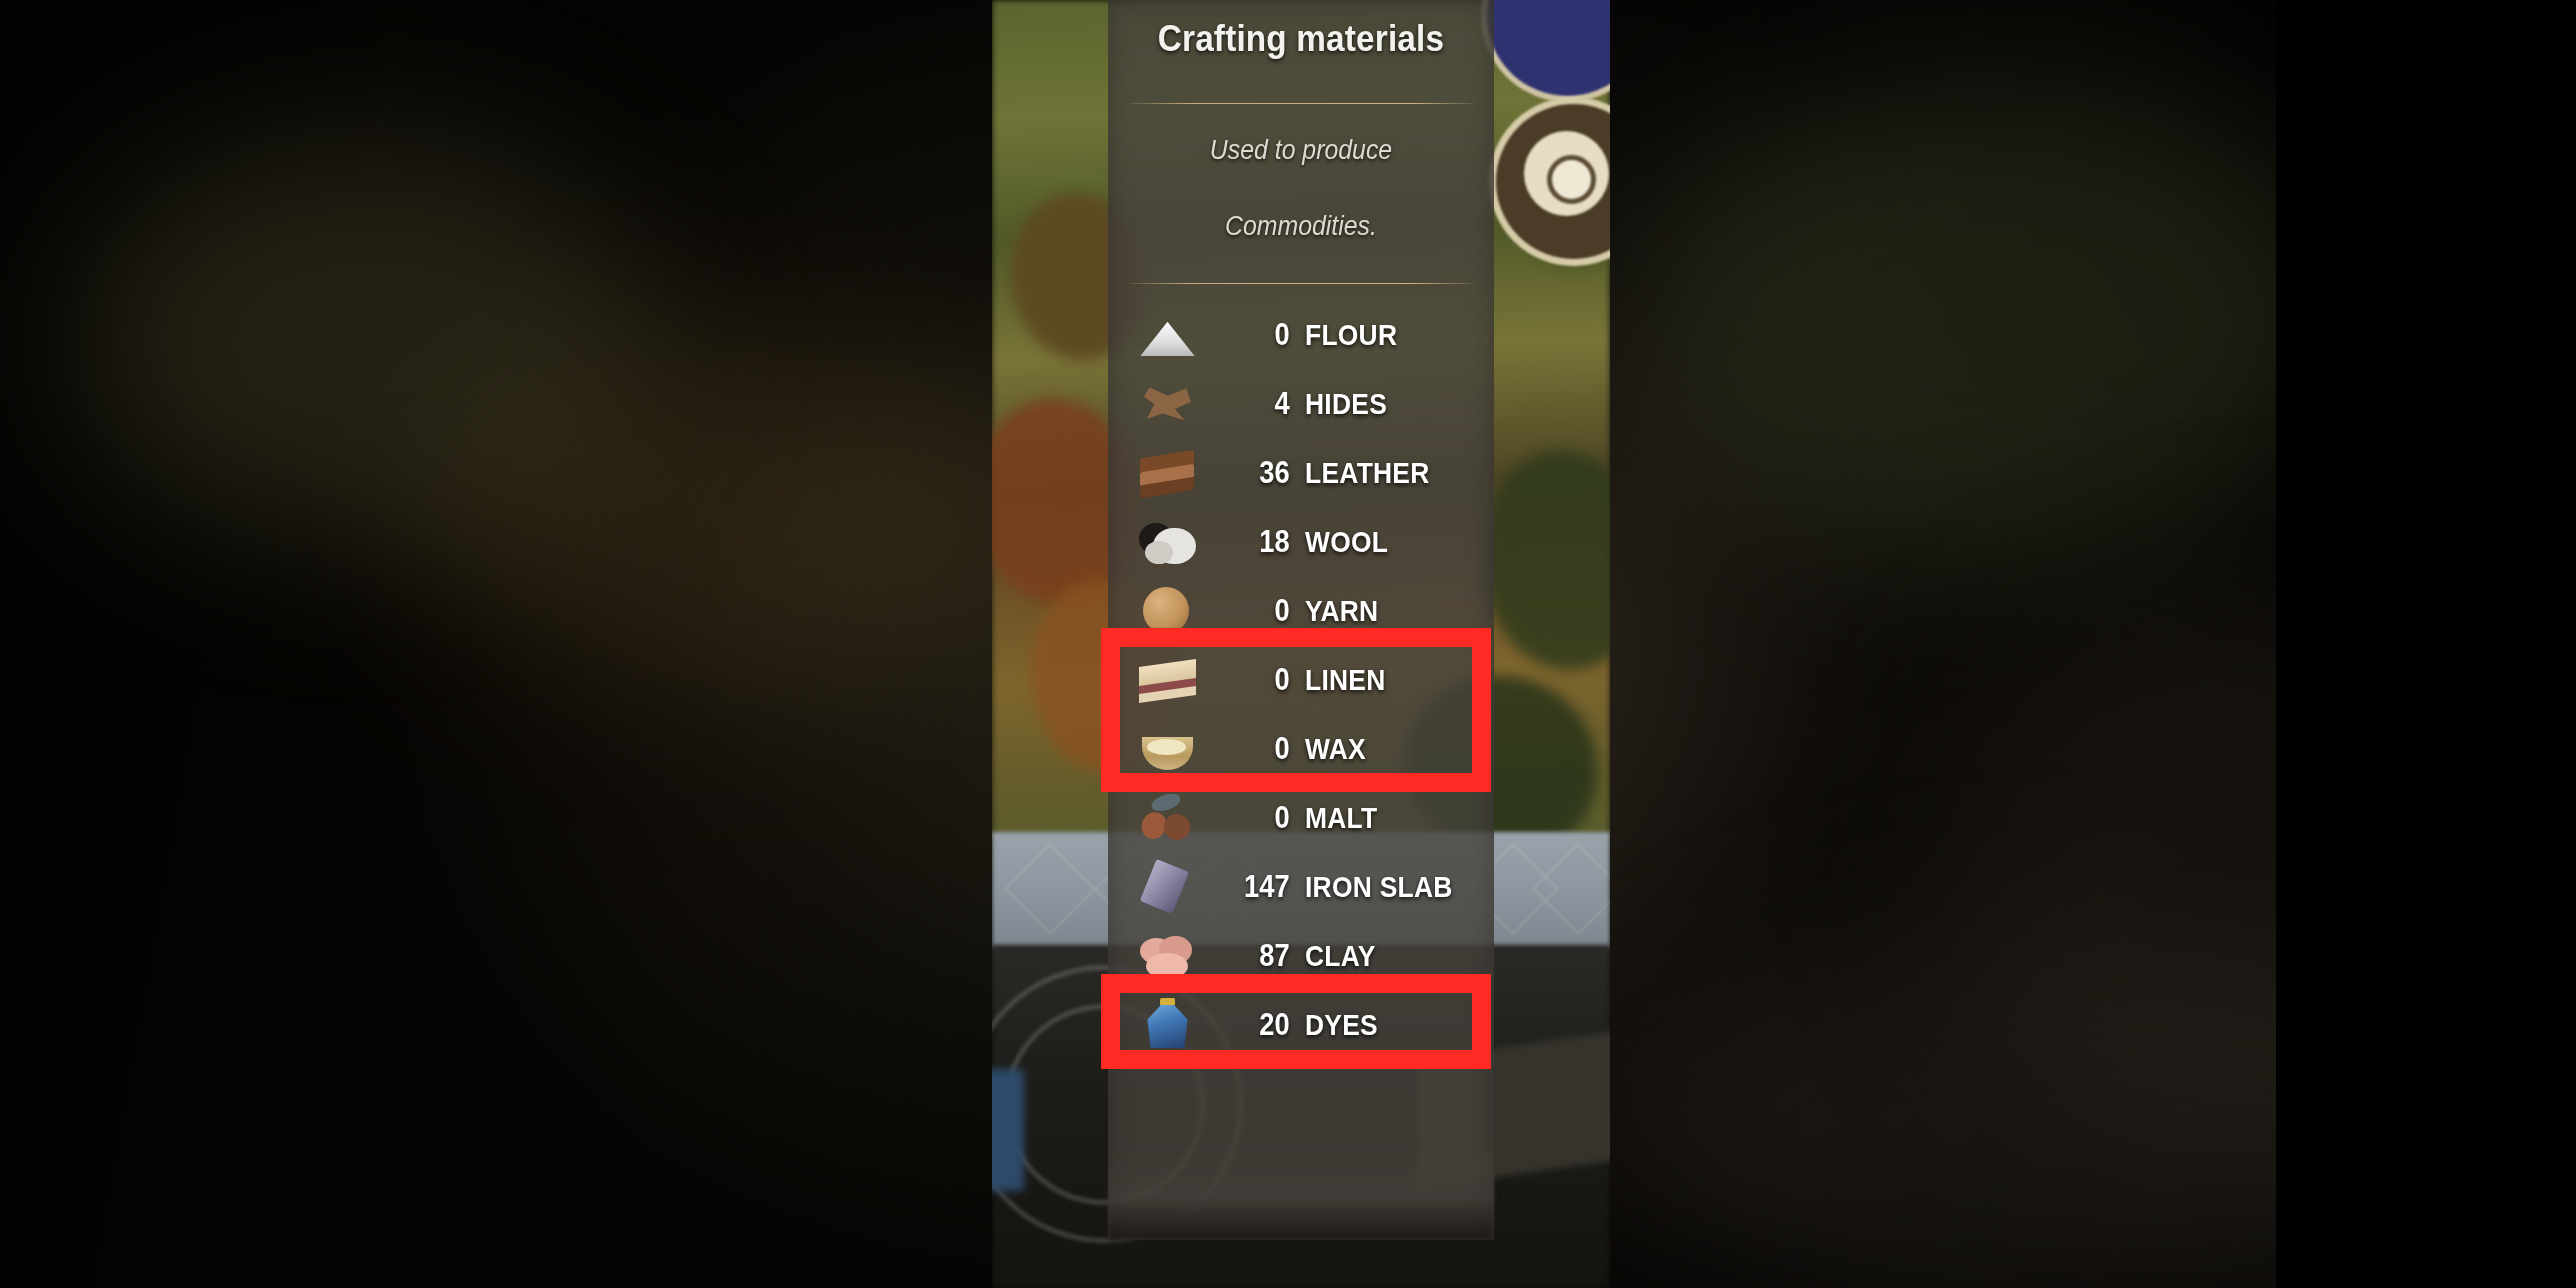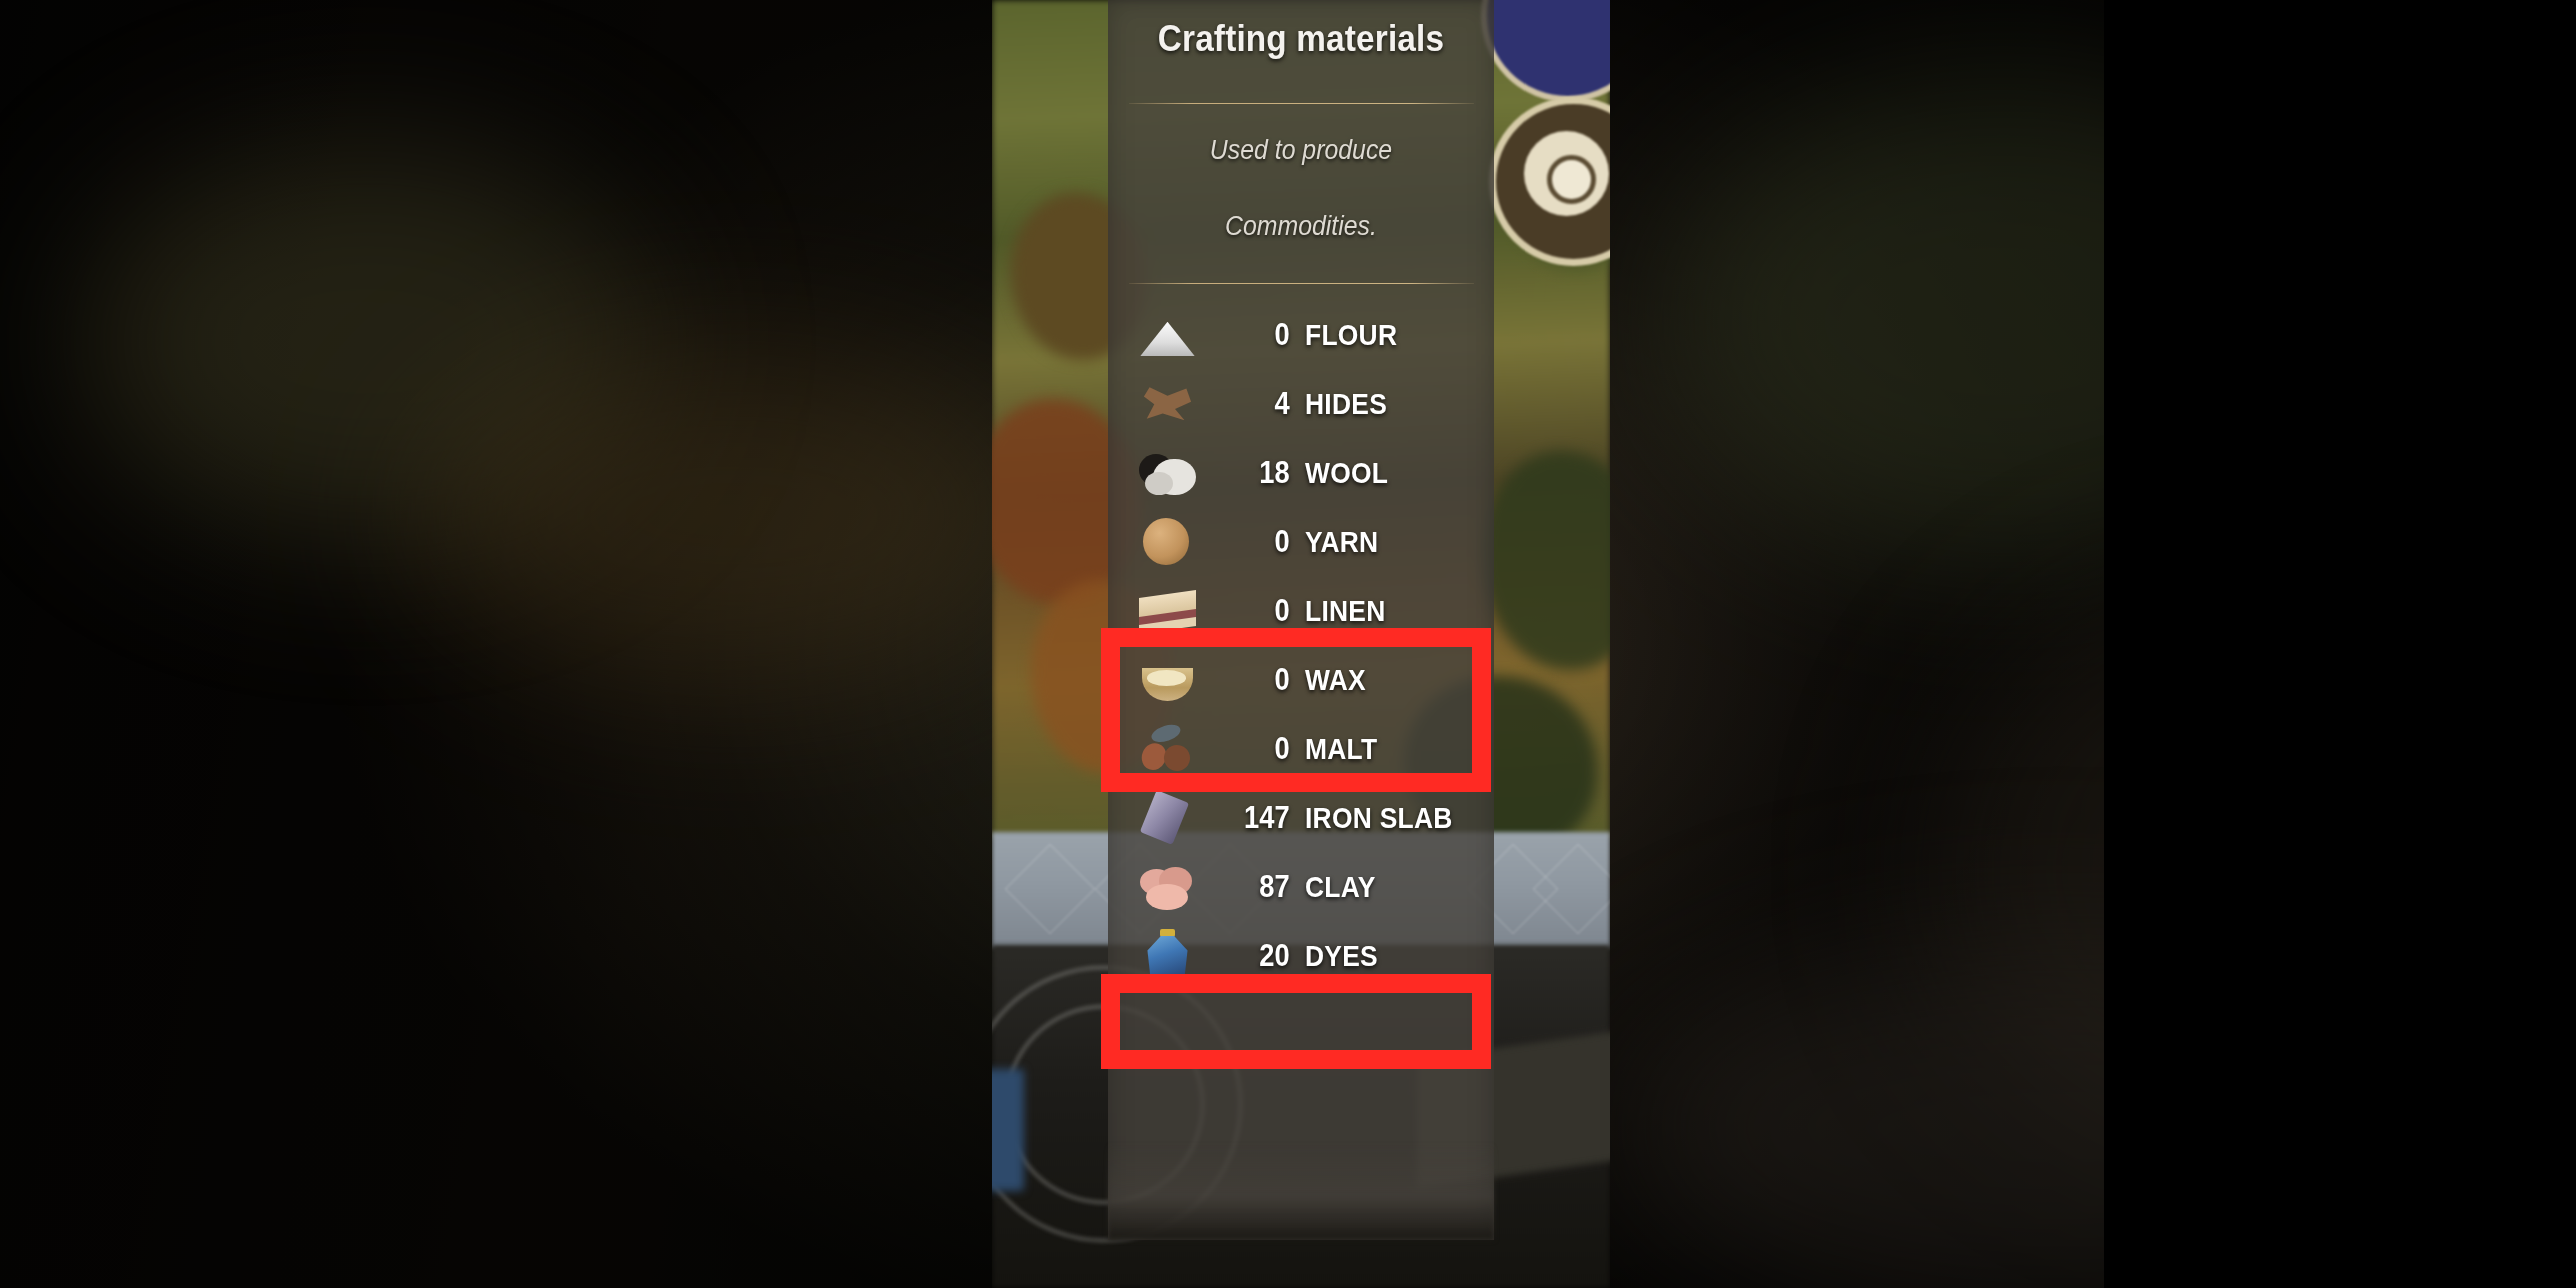--- a/index.html
+++ b/index.html
@@ -1,18 +1,18 @@
 <!DOCTYPE html>
 <html style="font-size:10.3px"><head>
 <meta charset="utf-8">
 <style>
   html,body{margin:0;padding:0;background:#000;}
   body{width:2576px;height:1288px;overflow:hidden;font-family:"Liberation Sans",sans-serif;}
 
-  #stage{position:relative;width:2104px;height:1288px;overflow:hidden;background:#c2410c;}
+  #stage{position:relative;width:2276px;height:1288px;overflow:hidden;background:#c2410c;}
 
   
   .bg-vignette{position:absolute;inset:0;
     background:
       radial-gradient(ellipse 966px 708px at 1301px 644px, rgba(0,0,0,0) 25%, rgba(0,0,0,.55) 62%, rgba(0,0,0,.86) 100%),
       linear-gradient(100deg,#14110d 0%,#221a12 18%,#2a2317 34%,#1b1a12 52%,#262018 70%,#15120e 88%,#0d0b09 100%);
   }
   .bg-blob{position:absolute;border-radius:50%;filter:blur(77px);opacity:.55;}
 
   
@@ -161,20 +161,31 @@
         <div class="icon">
           <div class="ic">
             <div class="slab" style="left:10%;top:22%;width:80%;height:56%;background:#8b6544;
               clip-path:polygon(12% 0,50% 26%,90% 4%,100% 44%,66% 66%,86% 100%,40% 80%,6% 96%,22% 52%,0 28%);"></div>
           </div>
         </div>
         <div class="qty">4</div>
         <div class="nm">HIDES</div>
       </div>
 
+      <div class="row">
+        <div class="icon">
+          <div class="ic">
+            <div class="slab" style="left:4%;top:18%;width:92%;height:26%;background:#7a4a28;border-radius:2.6px;transform:skewY(-9deg);"></div>
+            <div class="slab" style="left:4%;top:42%;width:92%;height:24%;background:#a9714a;border-radius:2.6px;transform:skewY(-9deg);"></div>
+            <div class="slab" style="left:4%;top:64%;width:92%;height:22%;background:#6b3f22;border-radius:2.6px;transform:skewY(-9deg);"></div>
+          </div>
+        </div>
+        <div class="qty">36</div>
+        <div class="nm">LEATHER</div>
+      </div>
 
       <div class="row">
         <div class="icon">
           <div class="ic">
             <div class="blobi" style="left:2%;top:18%;width:58%;height:54%;background:#1d1a17;"></div>
             <div class="blobi" style="left:26%;top:26%;width:72%;height:62%;background:#e6e4df;"></div>
             <div class="blobi" style="left:12%;top:48%;width:48%;height:40%;background:#cfccc6;"></div>
           </div>
         </div>
         <div class="qty">18</div>

